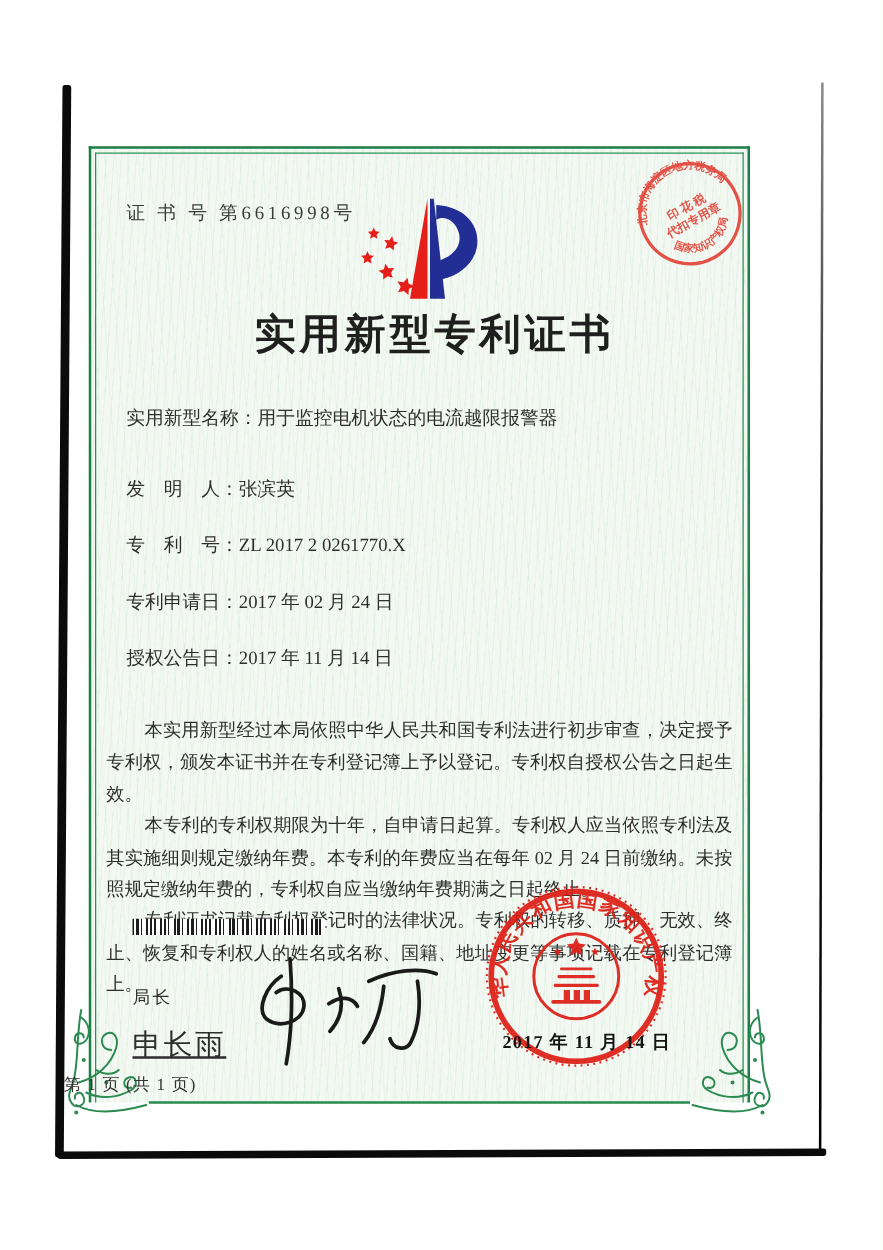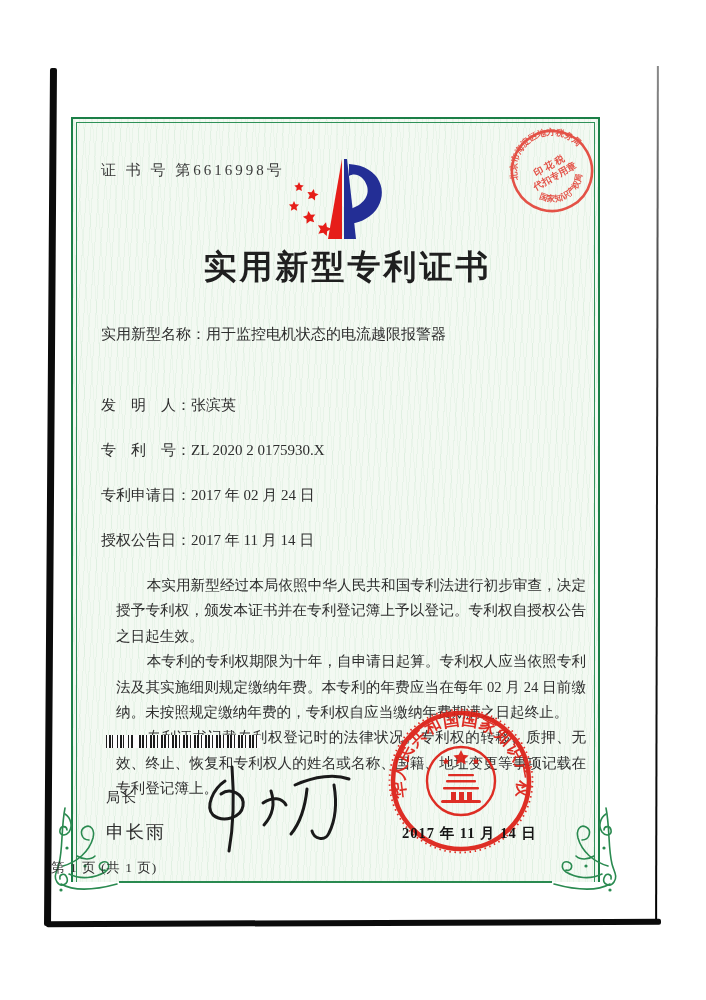--- a/index.html
+++ b/index.html
@@ -25,28 +25,28 @@
   .frame-bottom-line{position:absolute;left:46px;right:46px;bottom:-1px;height:2.5px;background:#2a8a50;}
   .corner{position:absolute;width:72px;height:92px;}
   .corner.bl{left:-22px;bottom:-14px;}
   .corner.br{right:-22px;bottom:-14px;transform:scaleX(-1);}
   
   .certno{position:absolute;left:28px;top:42px;font-size:15px;letter-spacing:3px;color:#3a3a3a;white-space:pre;}
   .logo{position:absolute;left:212px;top:30px;width:112px;height:100px;}
   .title{position:absolute;left:0;right:0;top:126px;text-align:center;font-size:33px;font-weight:bold;letter-spacing:3px;color:#1f1f1f;padding-left:24px;}
   .fields{position:absolute;left:28px;right:24px;top:206px;font-size:15px;color:#2e2e2e;}
   .field{margin-bottom:26px;white-space:pre;}
-  .field.first{margin-bottom:52px;}
+  .field.first{margin-bottom:38px;}
   .field .lbl{white-space:pre;}
-  .paras{position:absolute;left:12px;right:12px;top:454px;font-size:14.6px;line-height:25.4px;text-align:justify;color:#2e2e2e;margin-left:31px;}
+  .paras{position:absolute;left:12px;right:12px;top:454px;font-size:14.6px;line-height:25.4px;text-align:justify;color:#2e2e2e;}
   .paras p{margin:0;text-indent:2.1em;}
   .barcode{position:absolute;left:33px;top:616px;width:154px;height:13px;
     background:repeating-linear-gradient(90deg,#1c1c1c 0 1.5px,#fdfdfd 1.5px 3px,#1c1c1c 3px 5px,#fdfdfd 5px 6.5px,#1c1c1c 6.5px 7.5px,#fdfdfd 7.5px 11px);}
   .signer-title{position:absolute;left:33px;top:670px;font-size:14px;letter-spacing:2px;color:#2e2e2e;}
-  .signer-name{position:absolute;left:33px;top:701px;font-size:18px;letter-spacing:2px;color:#2e2e2e;}
+  .signer-name{position:absolute;left:33px;top:701px;font-size:23px;letter-spacing:2px;color:#2e2e2e;text-decoration:underline;}
   .signature{position:absolute;left:110px;top:642px;width:180px;height:98px;}
   .seal{position:absolute;left:315px;top:589px;width:146px;height:146px;opacity:.93;}
   .seal-date{position:absolute;left:329px;top:705px;font-size:14.5px;font-weight:bold;letter-spacing:1px;color:#141414;white-space:pre;z-index:5;}
   .footer{position:absolute;left:0;right:0;top:740px;text-align:left;font-size:13.5px;letter-spacing:1px;color:#333;transform:translateX(-22px);white-space:pre;}
   .tax-stamp{position:absolute;left:436px;top:9px;width:86px;height:86px;transform:rotate(-29deg);opacity:.88;}
 </style>
 </head>
 <body>
 
 <div class="edge-left"></div>
@@ -103,21 +103,21 @@
       <polygon points="59,10 59,90 71,90 62,10"></polygon>
       <path d="M64,15 C96,17 104,44 91,61 C83,71 72,74 65,75 L65,60 C78,56 85,47 82,37 C79,27 70,23 64,27 Z"></path>
     </g>
   </svg>
 
   <div class="title">实用新型专利证书</div>
 
   <div class="fields">
     <div class="field first"><span class="lbl">实用新型名称：</span><span>用于监控电机状态的电流越限报警器</span></div>
     <div class="field"><span class="lbl">发　明　人：</span><span>张滨英</span></div>
-    <div class="field"><span class="lbl">专　利　号：</span><span>ZL 2020 2 0175930.X</span></div>
+    <div class="field"><span class="lbl">专　利　号：</span><span>ZL 2017 2 0261770.X</span></div>
     <div class="field"><span class="lbl">专利申请日：</span><span>2017 年 02 月 24 日</span></div>
     <div class="field"><span class="lbl">授权公告日：</span><span>2017 年 11 月 14 日</span></div>
   </div>
 
   <div class="paras">
     <p>本实用新型经过本局依照中华人民共和国专利法进行初步审查，决定授予专利权，颁发本证书并在专利登记簿上予以登记。专利权自授权公告之日起生效。</p>
     <p>本专利的专利权期限为十年，自申请日起算。专利权人应当依照专利法及其实施细则规定缴纳年费。本专利的年费应当在每年 02 月 24 日前缴纳。未按照规定缴纳年费的，专利权自应当缴纳年费期满之日起终止。</p>
     <p>专利证书记载专利权登记时的法律状况。专利权的转移、质押、无效、终止、恢复和专利权人的姓名或名称、国籍、地址变更等事项记载在专利登记簿上。</p>
   </div>
 

